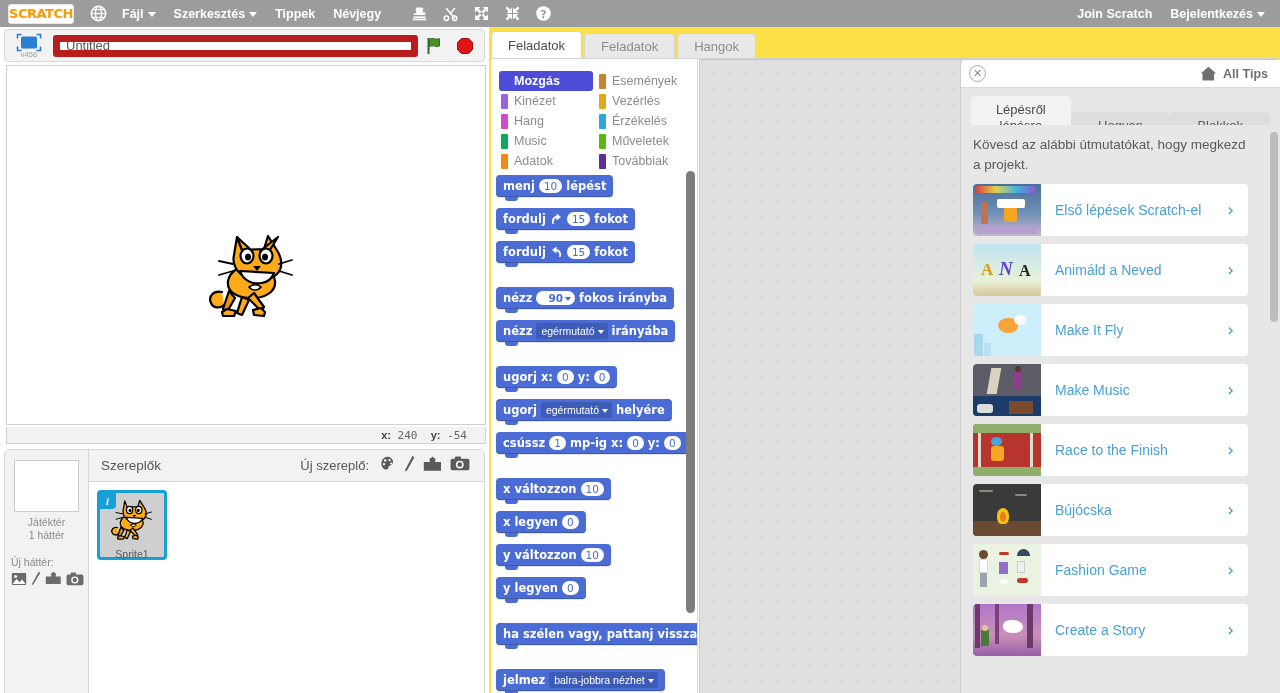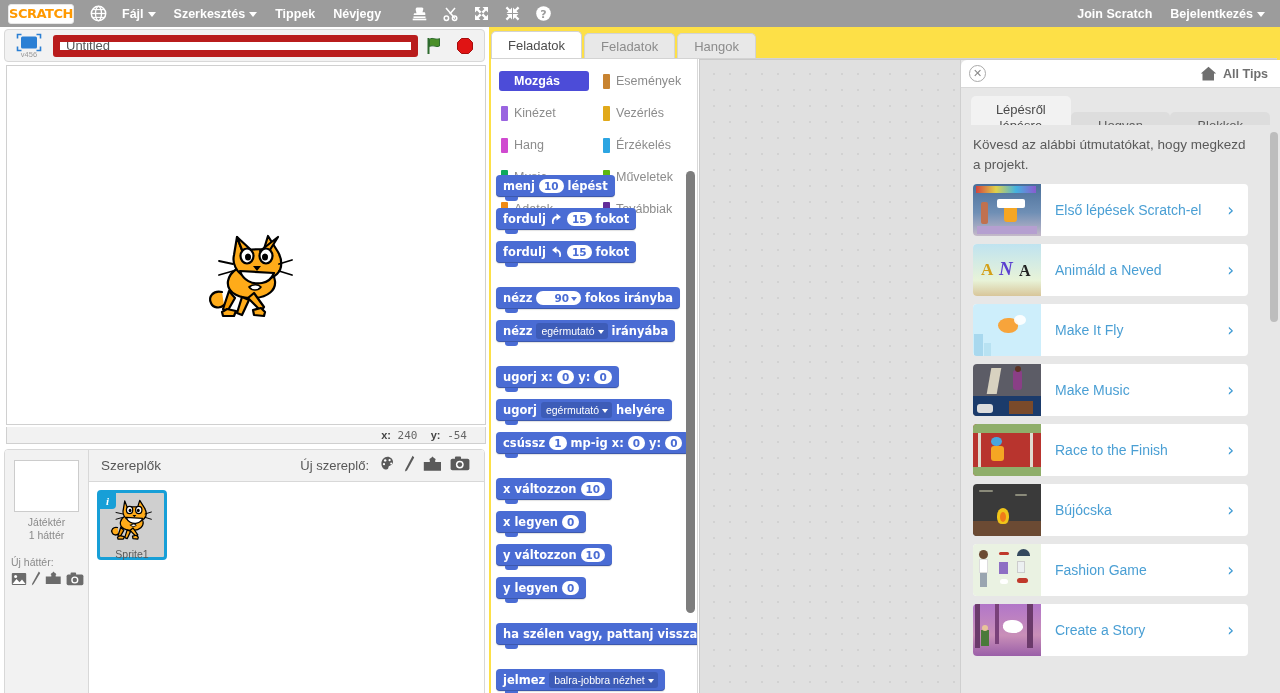--- a/index.html
+++ b/index.html
@@ -127,21 +127,20 @@
     position: absolute; top: 31px; left: 2px; width: 786px; height: 635px;
     background: #fff; border-top: 1px solid #d3d3d3;
   }
   #palette {
     position: absolute; top: 0; left: 0; width: 207px; height: 100%;
     background: #fff; border-right: 1px solid #d9d9d9; overflow: hidden;
   }
   #cat-grid {
     display: grid; grid-template-columns: 1fr 1fr; column-gap: 4px; row-gap: 0px;
     padding: 12px 6px 6px 8px;
-    gap: 12px;
   }
   .cat {
     display: flex; align-items: center; gap: 6px; height: 20px;
     font-size: 12.5px; color: #8c8c8c; cursor: pointer; padding-left: 2px;
     border-radius: 3px;
   }
   .cat .swatch { width: 7px; height: 15px; border-radius: 1px; flex: 0 0 7px; }
   .cat.selected { background: #4c4cd8; color: #fff; font-weight: bold; }
   .cat.selected .swatch { background: transparent !important; }
 
@@ -155,25 +154,25 @@
     font-family: "DejaVu Sans", sans-serif; white-space: nowrap; cursor: pointer;
     height: 22px; gap: 4px;
   }
   .blk::after {
     content: ""; position: absolute; left: 9px; bottom: -4px;
     width: 13px; height: 4px; background: #4a6cd4; border-radius: 0 0 3px 3px;
   }
   .blk .num {
     background: #fff; color: #4a6cd4; border-radius: 9px;
     padding: 1px 5px; font-size: 10.5px; min-width: 16px; text-align: center;
-    line-height: 12px; font-weight: bold;
+    line-height: 12px; font-weight: normal;
   }
   .blk .drop {
     background: #fff; color: #4a6cd4; border-radius: 9px;
-    padding: 1px 12px 1px 18px; font-size: 10.5px; position: relative;
+    padding: 1px 12px 1px 12px; font-size: 10.5px; position: relative;
     line-height: 12px; font-weight: bold;
   }
   .blk .dropsq {
     background: #3d5cb8; color: #fff; border-radius: 3px;
     padding: 2px 13px 2px 5px; font-size: 10.5px; position: relative;
     line-height: 12px; font-weight: normal;
     font-family: "Liberation Sans", sans-serif;
   }
   .blk .drop::after, .blk .dropsq::after {
     content: ""; position: absolute; right: 4px; top: 50%; margin-top: -1.5px;

